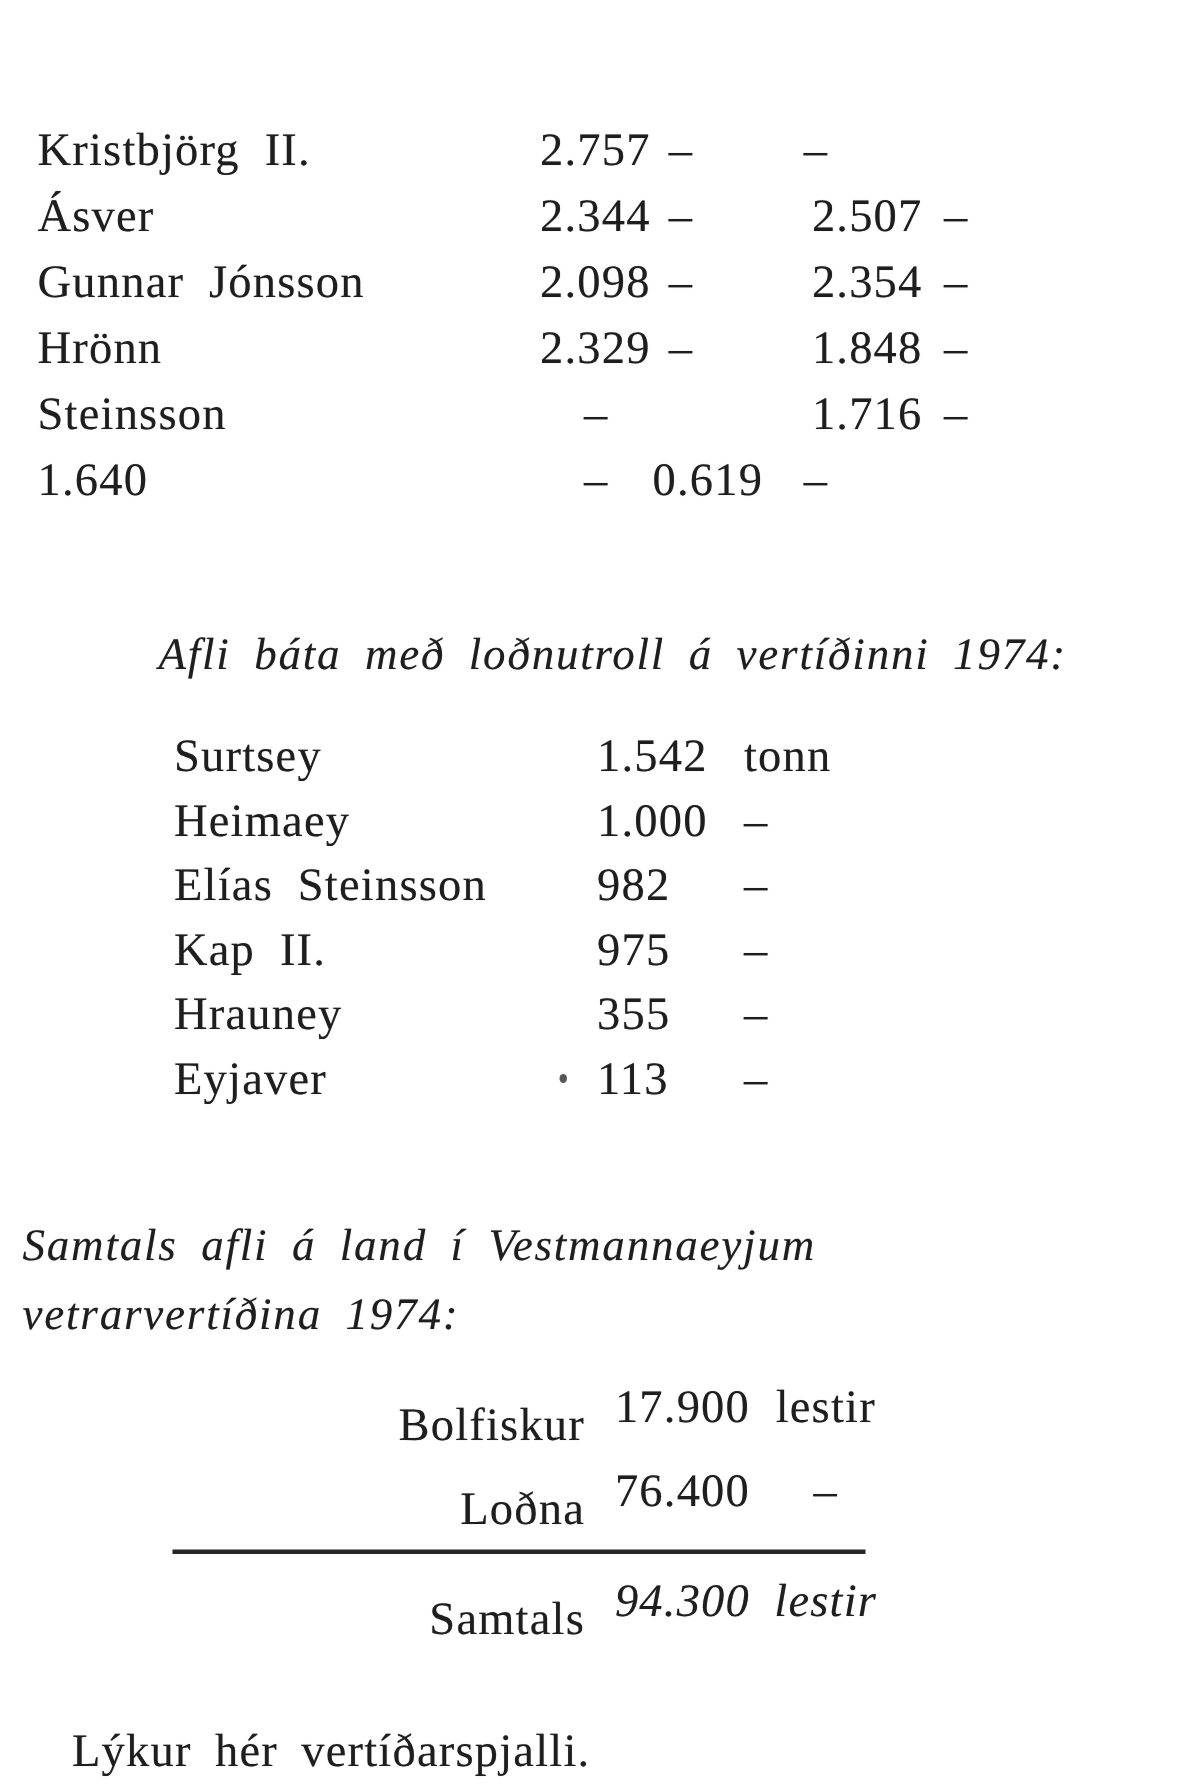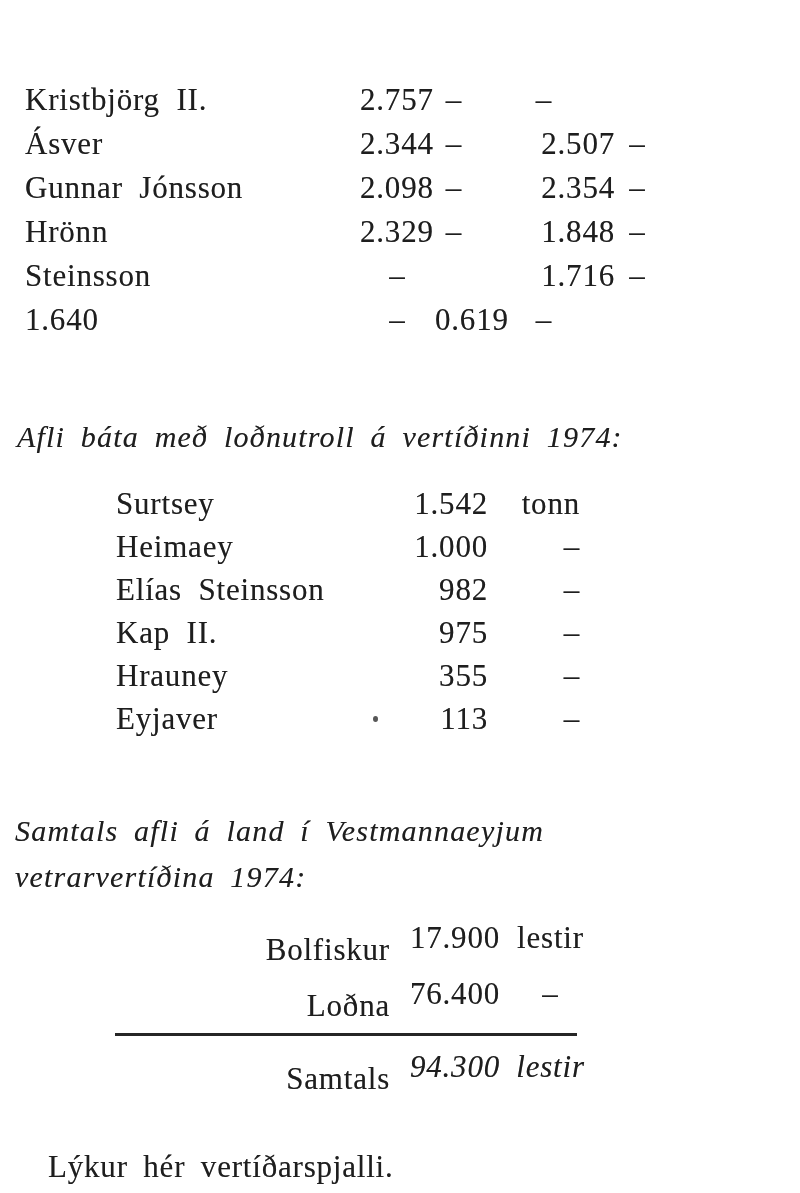--- a/index.html
+++ b/index.html
@@ -41,38 +41,38 @@
   .fleet-row .d2    { text-align: center; }
 
   
   .section-heading {
     font-style: italic;
     font-size: 30px;
     letter-spacing: 1.2px;
     word-spacing: 7px;
     line-height: 46px;
   }
-  .heading-lodnutroll { margin-top: 72px; margin-left: 17px; }
+  .heading-lodnutroll { margin-top: 72px; margin-left: 17px; text-align: center; }
   .heading-totals     { margin-top: 68px; margin-left: 15px; width: 620px; }
 
   
   .catch-table {
     margin-top: 22px;
     padding-left: 116px;
     font-size: 31px;
     letter-spacing: 0.8px;
   }
   .catch-row {
     display: grid;
     grid-template-columns: 282px 90px 92px;
     line-height: 43px;
   }
   .catch-row .name  { text-align: left; word-spacing: 8px; }
-  .catch-row .value { text-align: right; }
-  .catch-row .unit  { text-align: right; padding-left: 8px; }
+  .catch-row .value { }
+  .catch-row .unit  { text-align: left; padding-left: 8px; }
 
   
   .totals-table {
     margin-top: 16px;
     padding-left: 118px;
     font-size: 31px;
     letter-spacing: 0.8px;
   }
   .totals-row {
     display: grid;

